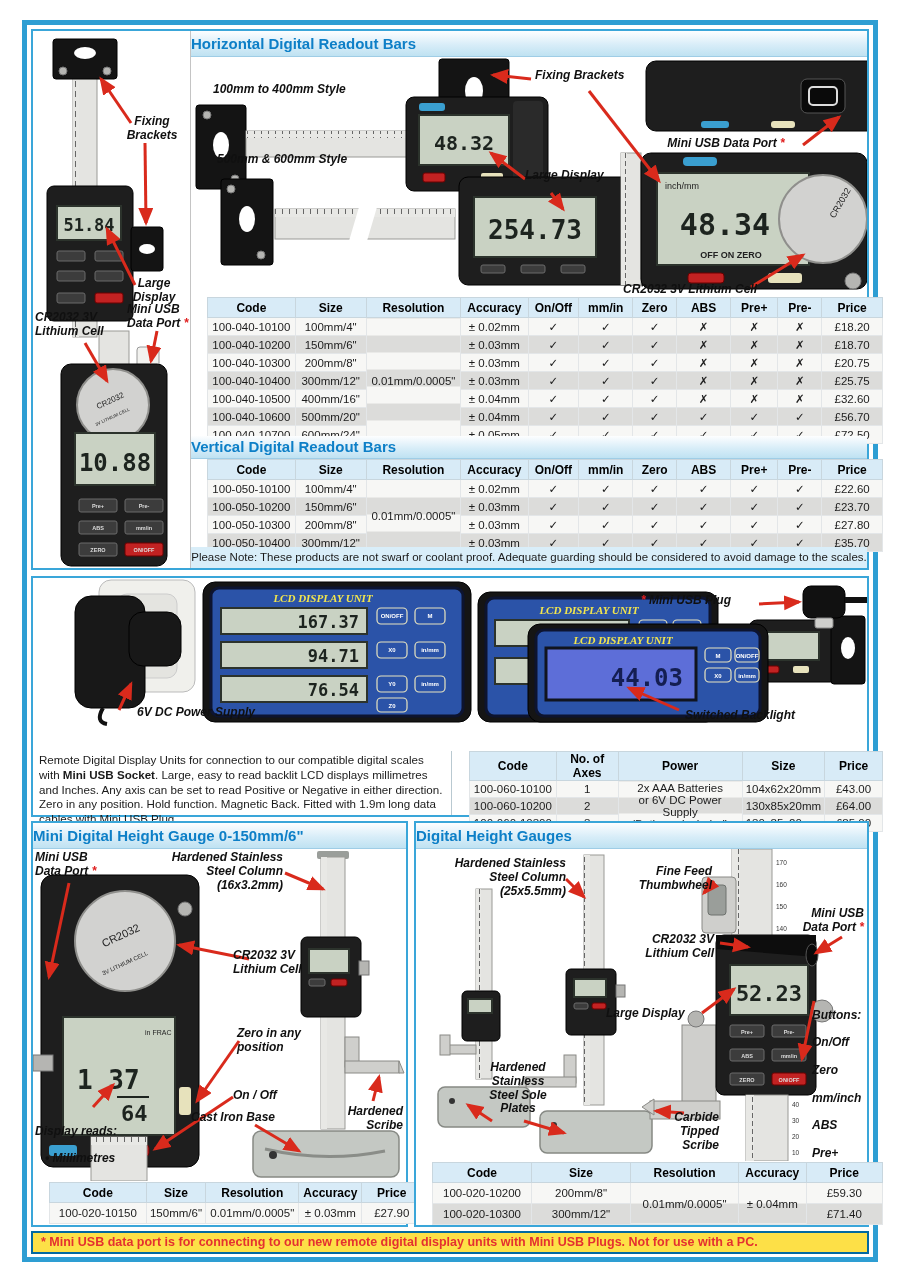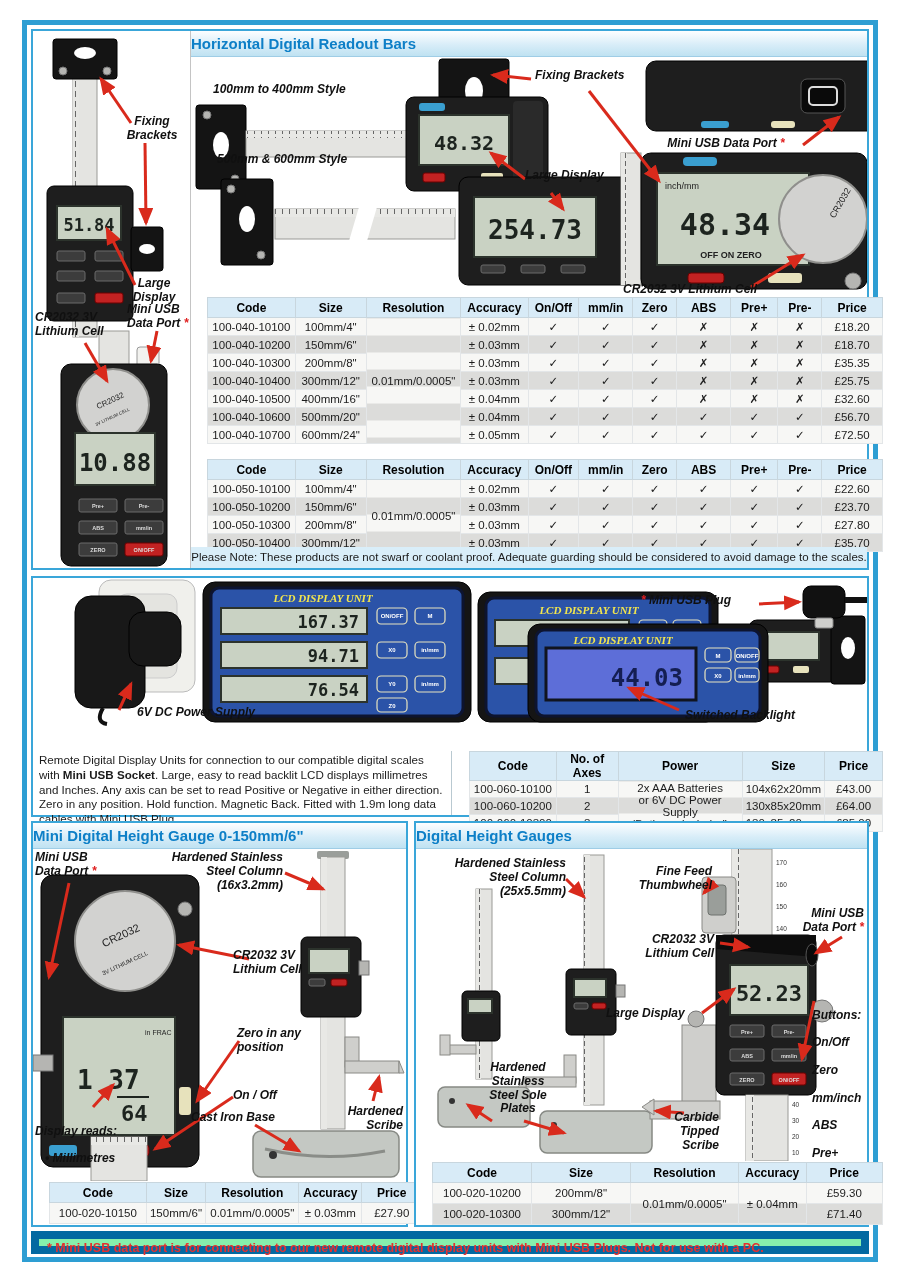--- a/index.html
+++ b/index.html
@@ -5,21 +5,21 @@
   html,body{margin:0;padding:0;background:#fff;}
   body{width:905px;height:1280px;position:relative;font-family:"Liberation Sans",sans-serif;}
   .frame{position:absolute;left:22px;top:20px;width:856px;height:1242px;border:5px solid #2e9ed3;background:#fff;box-sizing:border-box;}
   .sec{position:absolute;border:2px solid #3aa6d9;background:#fff;box-sizing:border-box;}
   .band{background:linear-gradient(180deg,#fdfeff 0%,#d8edf8 55%,#bfe2f2 100%);color:#0d7fc7;font-weight:bold;font-size:15px;line-height:25px;height:25px;border-bottom:1px solid #9fcde6;}
   .imgarea{position:relative;background:#fff;overflow:hidden;}
   .lbl{position:absolute;font:bold italic 12px/1.15 "Liberation Sans",sans-serif;color:#101010;white-space:pre-line;z-index:5;}
   .lbl.c{text-align:center}.lbl.r{text-align:right}
   .star{color:#e02020;font-style:italic;font-weight:bold;}
   .note{background:#d9eef9;color:#1a1a1a;font-size:11.5px;text-align:center;}
-  .footerband{position:absolute;border:8px solid #0369a1;background:#86efac;color:#e43030;font-weight:bold;font-size:12.5px;box-sizing:border-box;padding-left:8px;}
+  .footerband{position:absolute;border:2px solid #0369a1;background:#fde047;color:#e43030;font-weight:bold;font-size:12.5px;box-sizing:border-box;padding-left:8px;}
   svg.scene{position:absolute;left:0;top:0;z-index:1;}
   
   .dtable{width:100%;border-collapse:collapse;table-layout:fixed;font-family:"Liberation Sans",sans-serif;}
   .dtable th{background:#d8ebf7;font-weight:bold;font-size:12px;height:19px;border:1px solid #c8d6de;padding:0 1px;overflow:hidden;}
   .dtable td{text-align:center;font-size:11.5px;height:var(--rh,17px);border:1px solid #e3e6e8;padding:0 1px;overflow:hidden;white-space:pre-line;color:#1c1c1c;}
   .dtable tbody tr:nth-child(odd){background:#f7f7f5;}
   .dtable tbody tr:nth-child(even){background:#dcdcda;}
   .dtable td[rowspan]{background:repeating-linear-gradient(to bottom,#f7f7f5 0 var(--rh,17px),#dcdcda var(--rh,17px) calc(2*var(--rh,17px)));}
   .tblwrap{position:absolute;padding-left:16px;}
   
@@ -274,21 +274,21 @@
               <tr>
                 <td>100-040-10300</td>
                 <td>200mm/8"</td>
                 <td>± 0.03mm</td>
                 <td>✓</td>
                 <td>✓</td>
                 <td>✓</td>
                 <td>✗</td>
                 <td>✗</td>
                 <td>✗</td>
-                <td>£35.35</td>
+                <td>£20.75</td>
               </tr>
               <tr>
                 <td>100-040-10400</td>
                 <td>300mm/12"</td>
                 <td>± 0.03mm</td>
                 <td>✓</td>
                 <td>✓</td>
                 <td>✓</td>
                 <td>✗</td>
                 <td>✗</td>
@@ -327,20 +327,21 @@
                 <td>✓</td>
                 <td>✓</td>
                 <td>✓</td>
                 <td>✓</td>
                 <td>✓</td>
                 <td>£72.50</td>
               </tr>
             </tbody>
           </table>
         </div>
+      <div class="band" style="position:absolute;left:0;top:405px;width:676px;height:22px;line-height:22px;"><span>Vertical Digital Readout Bars</span></div>
       <div class="tblwrap" style="left:0;top:428px;width:676px;--rh:17px;">
           <table class="dtable">
             <colgroup>
               <col style="width: 13%;">
               <col style="width: 10.5%;">
               <col style="width: 14%;">
               <col style="width: 10%;">
               <col style="width: 7.5%;">
               <col style="width: 8%;">
               <col style="width: 6.5%;">

